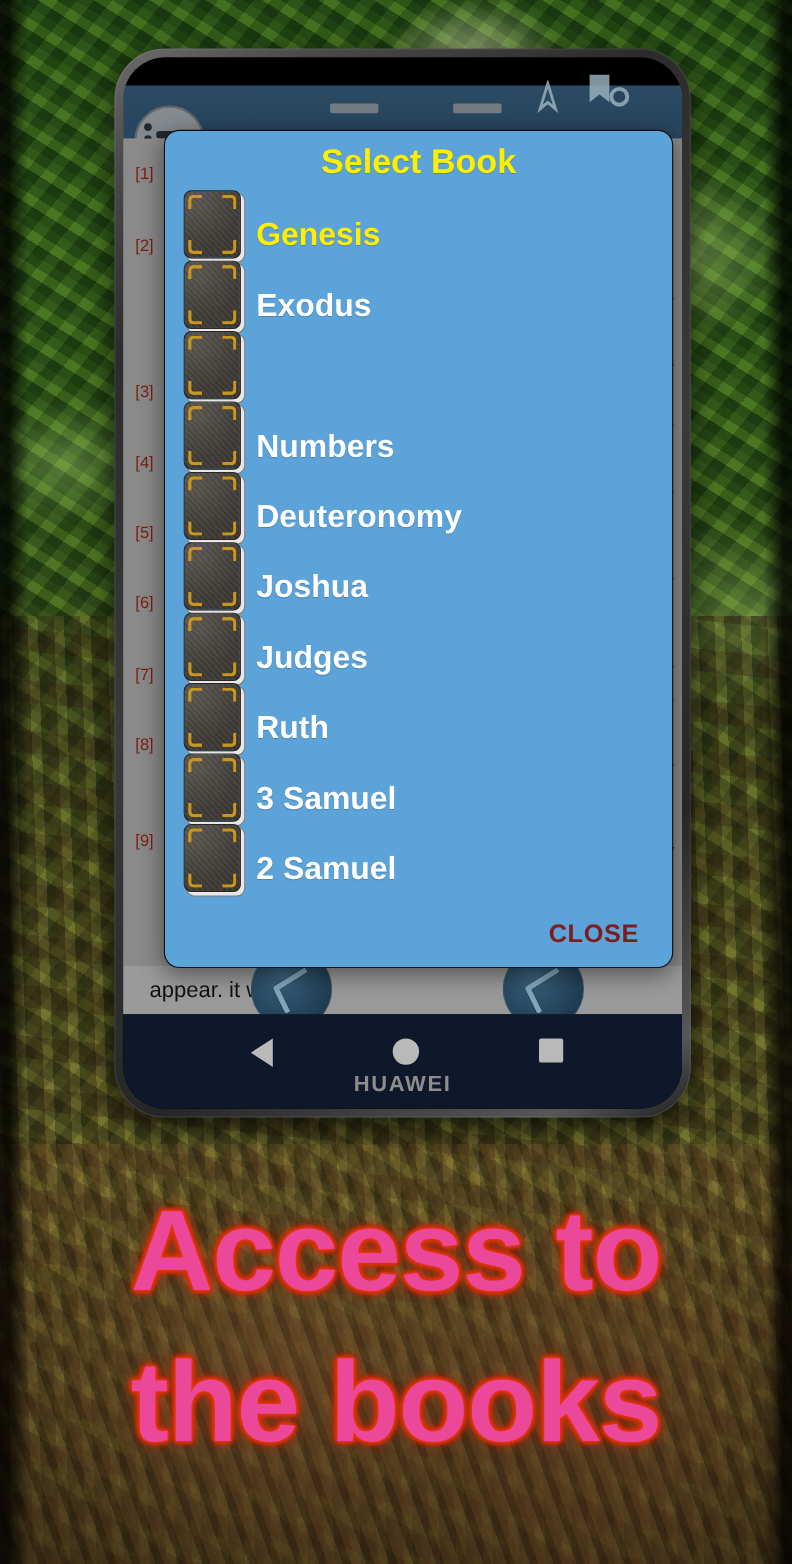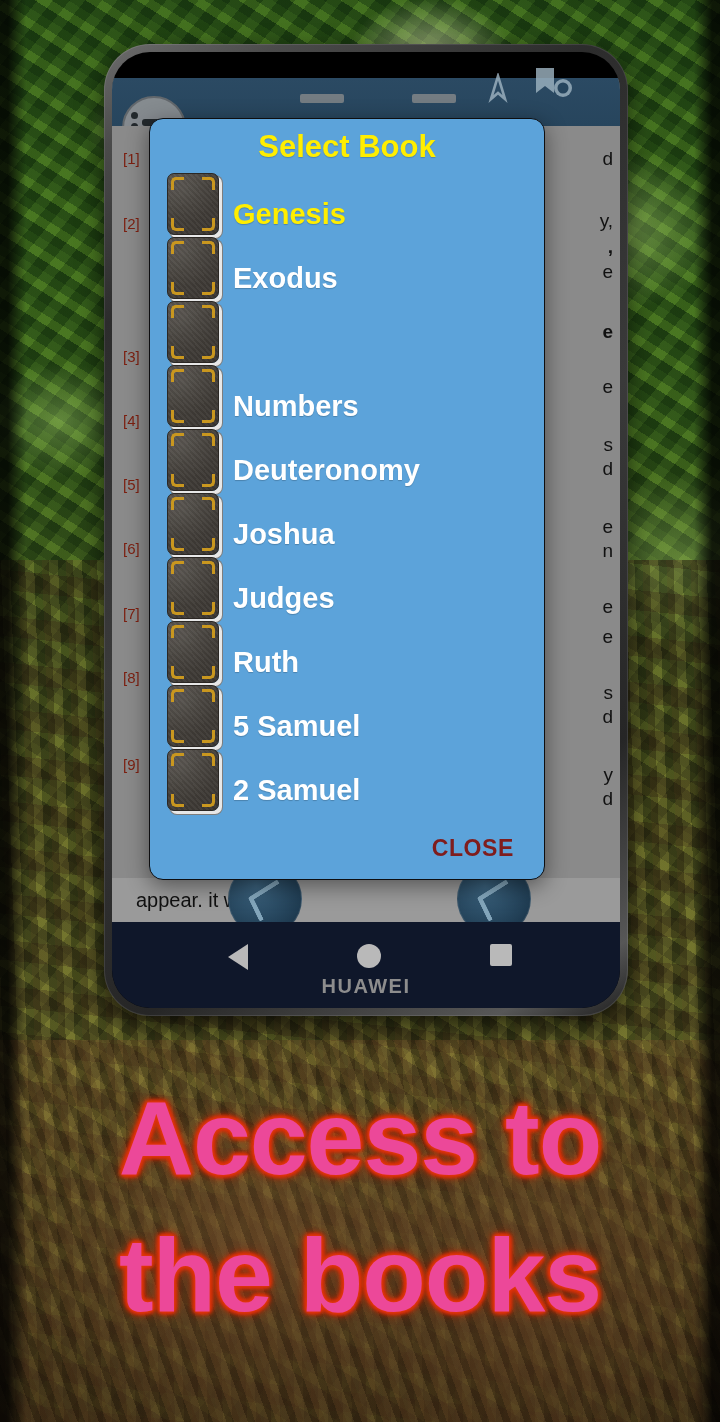--- a/index.html
+++ b/index.html
@@ -119,21 +119,21 @@
   #nav-back { left:116px; width:0; height:0; border-top:13px solid transparent; border-bottom:13px solid transparent; border-right:20px solid #b9b9b9; }
   #nav-home { left:245px; width:24px; height:24px; border-radius:50%; background:#b9b9b9; }
   #nav-recent { left:378px; width:22px; height:22px; background:#b9b9b9; border-radius:2px; }
   #brand {
     position:absolute; left:0; right:0; bottom:10px; text-align:center;
     color:#8d8d8d; font-size:20px; font-weight:700; letter-spacing:1.5px;
   }
 
   
   #dialog {
-    position:absolute; left:37px; top:66px; width:396px; height:762px;
+    position:absolute; left:37px; top:66px; width:463px; height:762px;
     background:#5ca3da; border-radius:14px;
     border:1px solid #0e0e10;
     box-shadow:0 6px 22px rgba(0,0,0,.45);
     overflow:hidden; display:flex; flex-direction:column;
   }
   #dialog-title {
     color:#ffee00; font-size:31px; font-weight:700; text-align:center;
     padding:10px 0 6px; text-shadow:0 1px 1px rgba(0,0,0,.18);
     flex:0 0 auto;
   }
@@ -330,21 +330,21 @@
             </div>
           <div class="book-label">Ruth</div>
         </div>
         <div class="book-row">
           <div class="book-cover">
               <i class="c1"></i>
               <i class="c2"></i>
               <i class="c3"></i>
               <i class="c4"></i>
             </div>
-          <div class="book-label">5 Samuel</div>
+          <div class="book-label">3 Samuel</div>
         </div>
         <div class="book-row">
           <div class="book-cover">
               <i class="c1"></i>
               <i class="c2"></i>
               <i class="c3"></i>
               <i class="c4"></i>
             </div>
           <div class="book-label">2 Samuel</div>
         </div>

